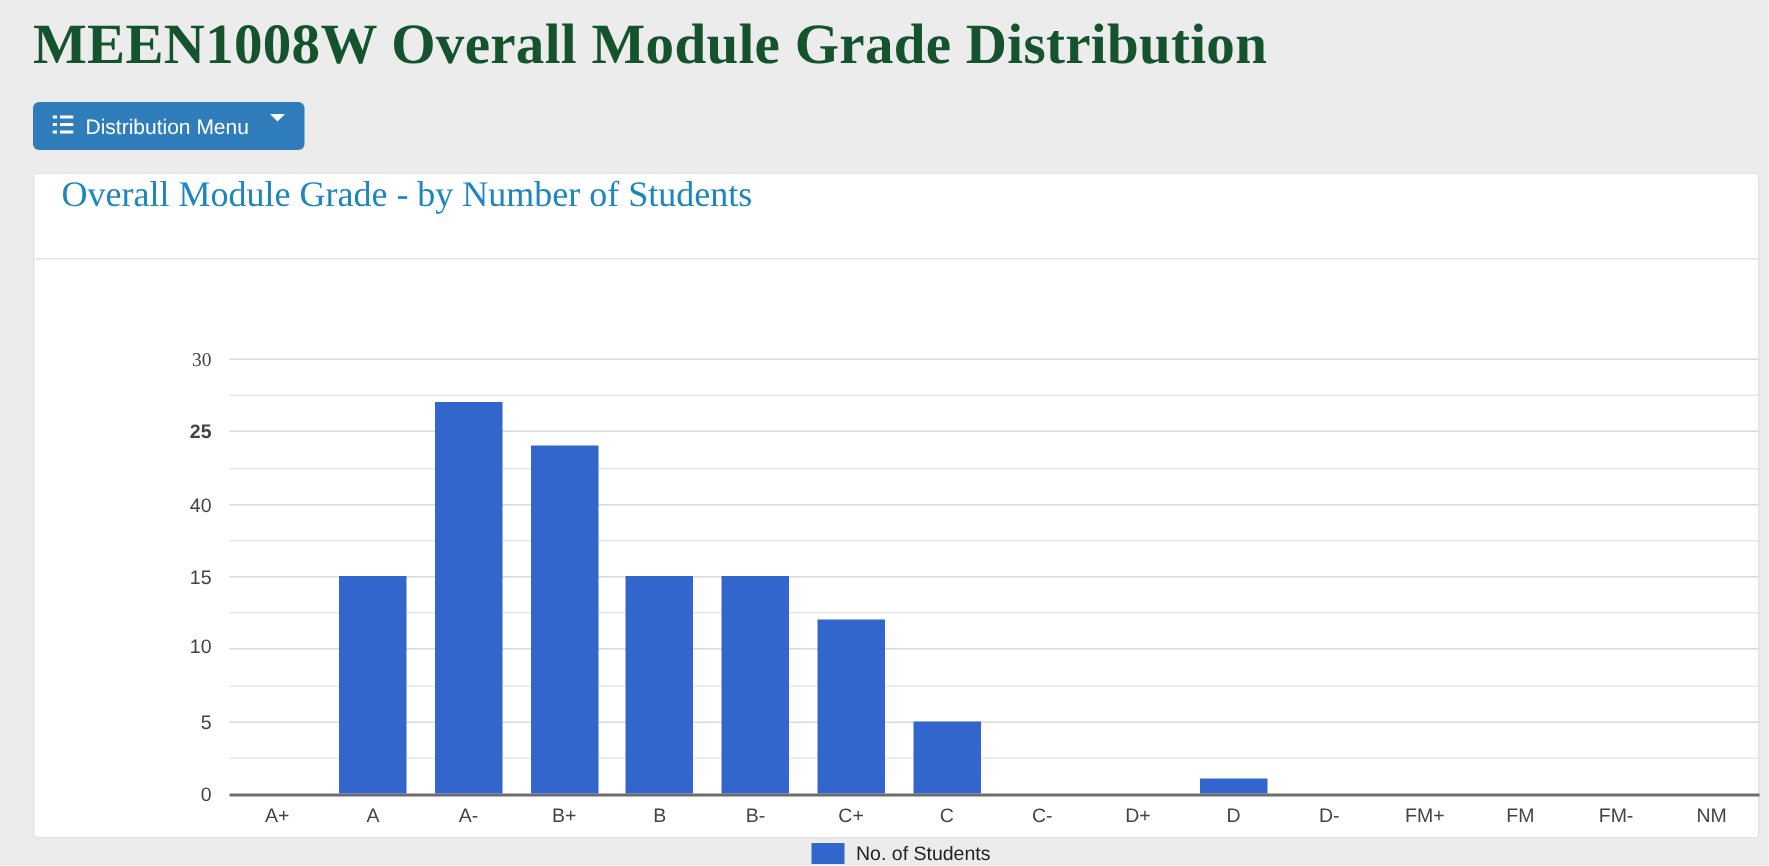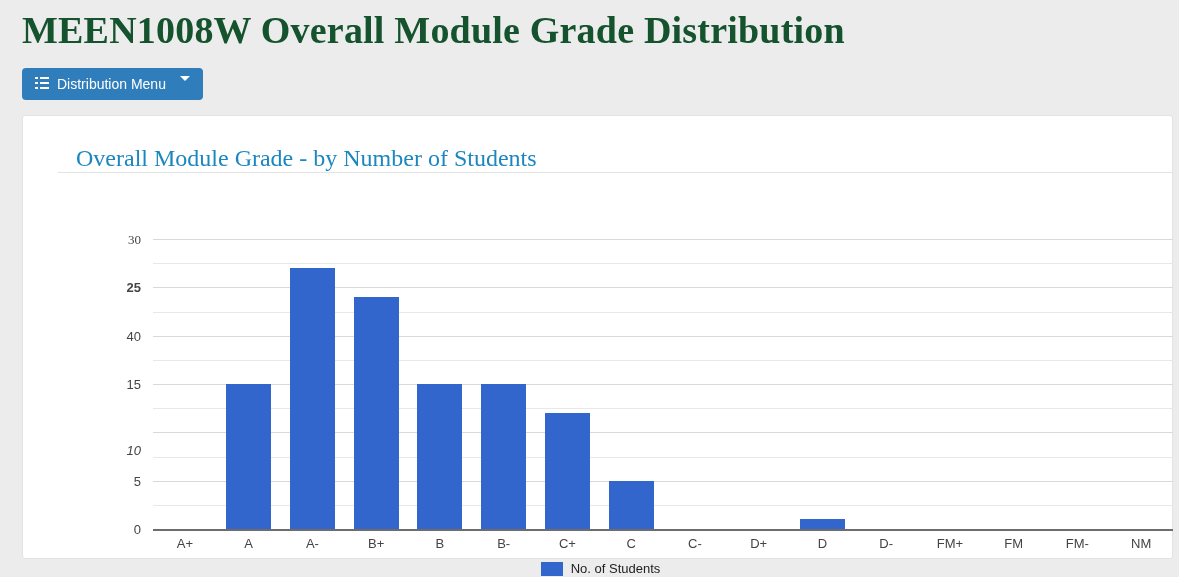--- a/index.html
+++ b/index.html
@@ -58,25 +58,24 @@
     background: #ffffff;
     border: 1px solid #e3e3e3;
     border-radius: 3px;
     margin: 15px 6px 0 22px;
     height: 444px;
     box-sizing: border-box;
   }
   .card-header {
     height: 57px;
     display: flex;
-    align-items: flex-end;
+    align-items: flex-start;
     padding-left: 18px;
     border-bottom: 1px solid #e3e3e3;
     box-sizing: border-box;
-    margin-left: 35px;
   }
   .card-title {
     font-family: "Liberation Serif", serif;
     font-size: 24px;
     color: #1b86c0;
     line-height: 28px;
   }
   .card-body {
     position: relative;
     height: 386px;
@@ -205,21 +204,21 @@
           <div class="grid-line" style="top: 186.833px;"></div>
           <div class="grid-line major" style="top: 162.667px;"></div>
           <div class="grid-line" style="top: 138.5px;"></div>
           <div class="grid-line major" style="top: 114.333px;"></div>
           <div class="grid-line" style="top: 90.1667px;"></div>
           <div class="grid-line major" style="top: 66px;"></div>
         </div>
       <div id="ylabels">
           <div class="y-label" style="top: 350px;">0</div>
           <div class="y-label" style="top: 301.667px;">5</div>
-          <div class="y-label" style="top: 271px; font-style: italic;">10</div>
+          <div class="y-label" style="top: 251px;">10</div>
           <div class="y-label" style="top: 205px;">15</div>
           <div class="y-label" style="top: 156.667px;">40</div>
           <div class="y-label" style="top: 108.333px; font-weight: bold;">25</div>
           <div class="y-label" style="top: 60px; font-family: Liberation Serif, serif;">30</div>
         </div>
       <div class="axis-baseline" id="baseline" style="top: 356px;"></div>
       <div class="bars" id="bars" style="top: 66px; height: 290px;">
           <div class="bar-slot">
             <div class="bar" title="A+: 0" style="height: 0px; background: rgb(51, 102, 204);"></div>
           </div>

